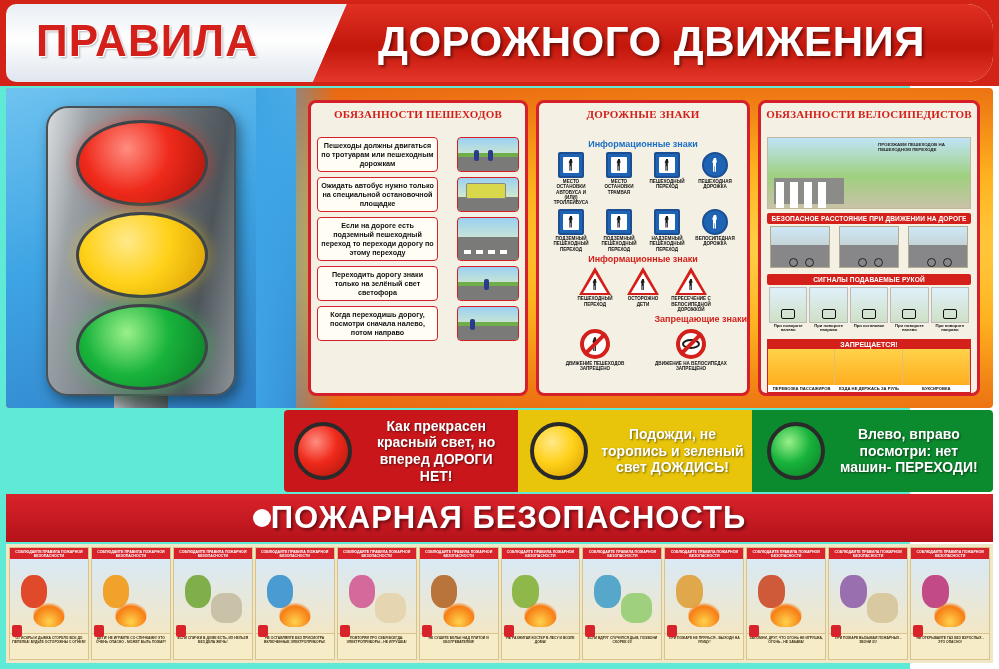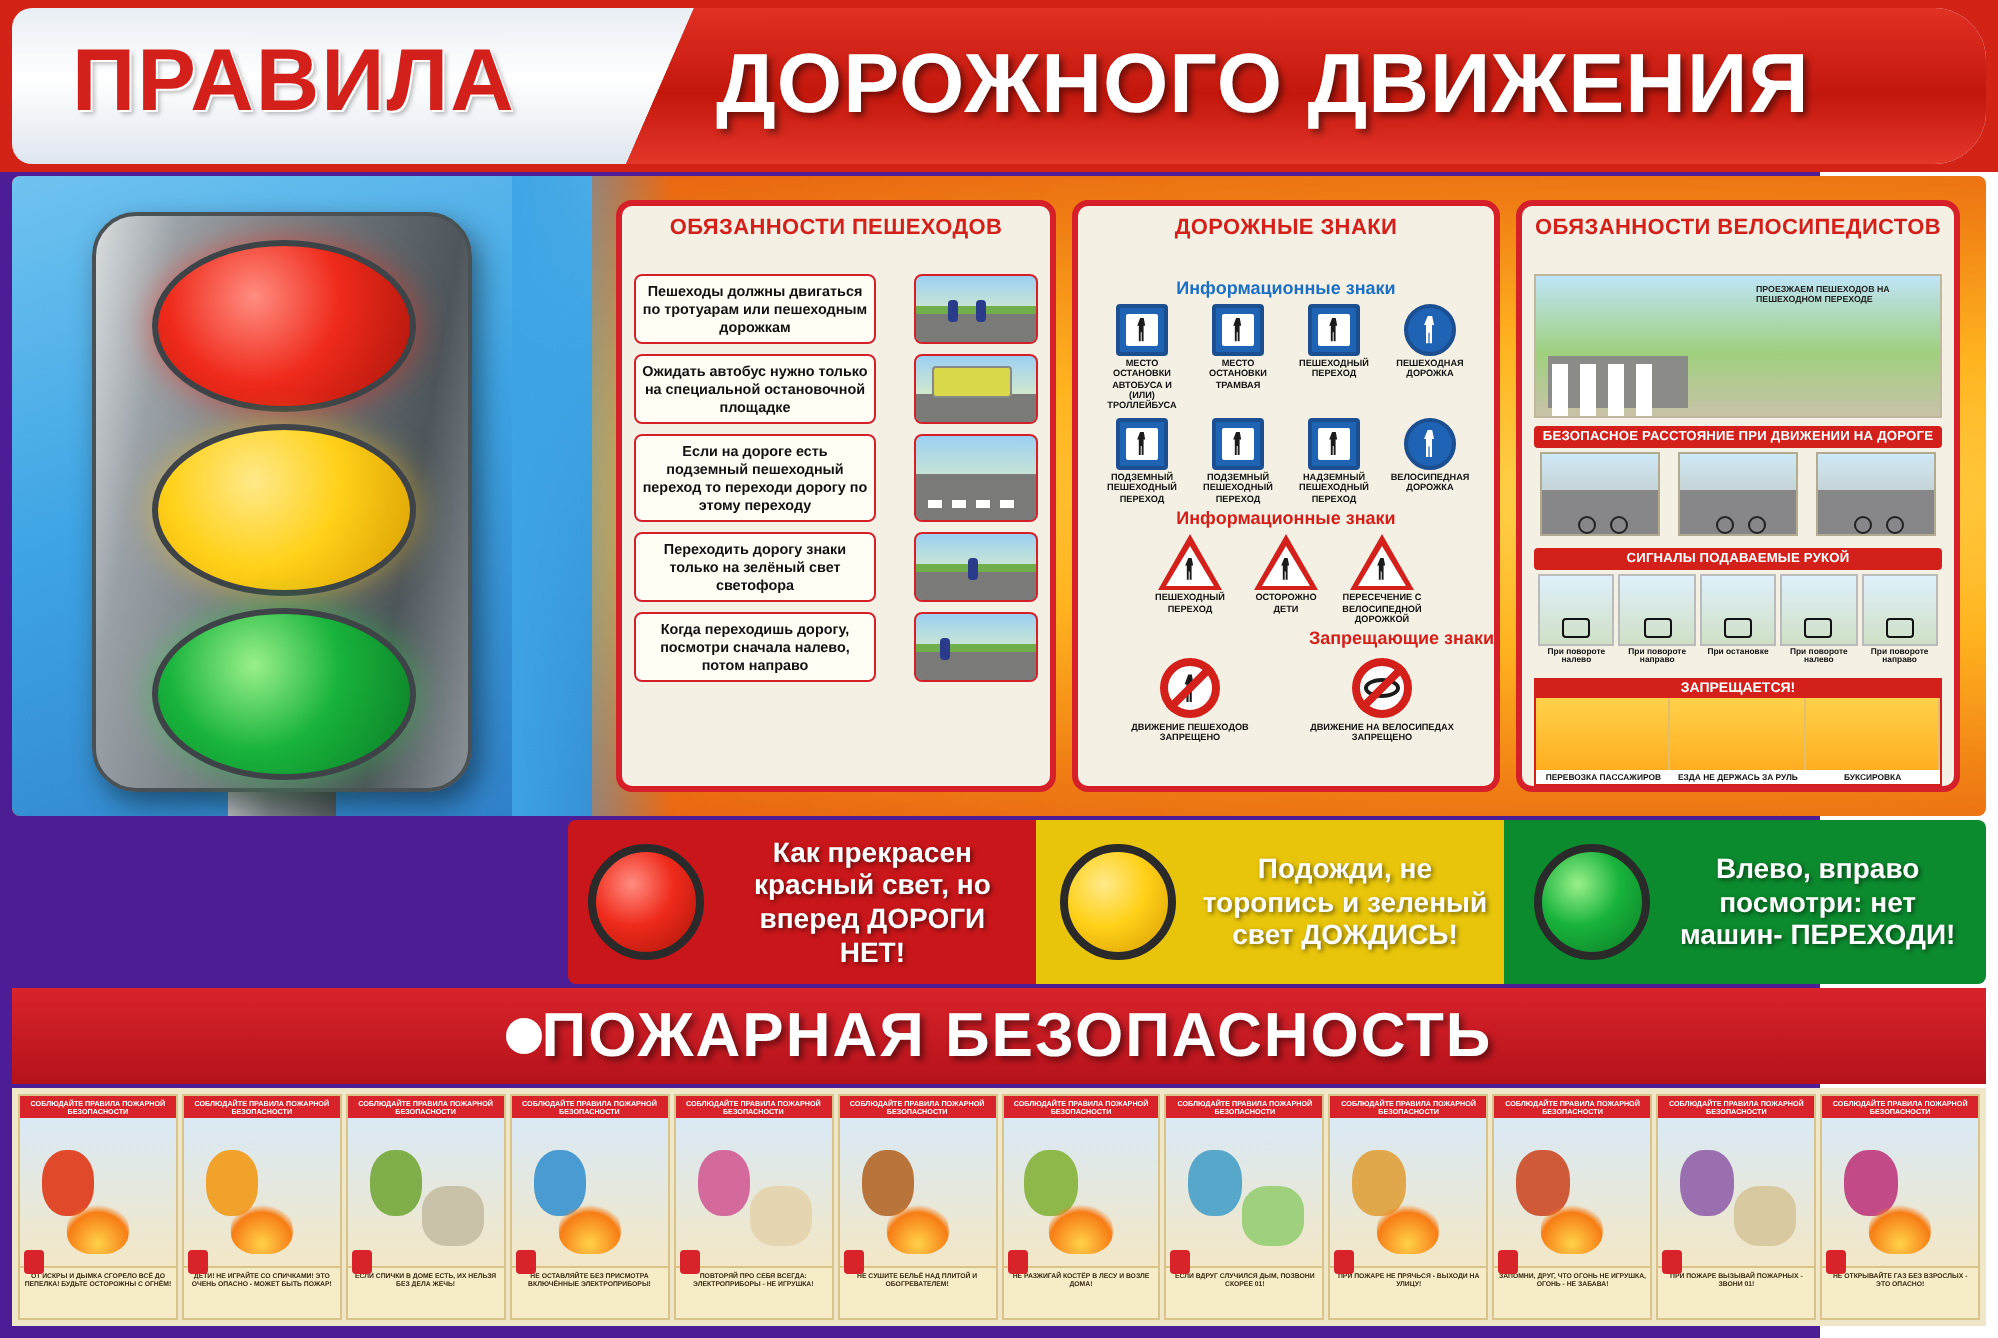--- a/index.html
+++ b/index.html
@@ -5,21 +5,21 @@
   * { box-sizing: border-box; margin: 0; padding: 0; }
   html, body { width: 999px; height: 669px; overflow: hidden; }
   body {
     font-family: "Liberation Sans", sans-serif;
     background: #ffffff;
   }
   #poster {
     position: relative;
     width: 910px;
     height: 669px;
-    background: #4c1d95;
+    background: #5eead4;
   }
 
   
   .header {
     position: absolute;
     left: 0; top: 0;
     width: 999px; height: 86px;
     background: #d32216;
     border-radius: 0 0 0 0;
   }
@@ -52,21 +52,21 @@
     left: 30px; top: 12px;
     font-size: 44px;
     font-weight: bold;
     letter-spacing: 1px;
     color: #d4201b;
     text-shadow: 1px 1px 0 #ffffff, 2px 2px 2px rgba(0,0,0,.25);
     font-family: "Liberation Sans", sans-serif;
   }
   .hdr-title-right {
     position: absolute;
-    left: 352px; top: 14px;
+    left: 372px; top: 14px;
     font-size: 42px;
     font-weight: bold;
     letter-spacing: 0.5px;
     color: #ffffff;
     text-shadow: 2px 2px 3px rgba(0,0,0,.45);
     white-space: nowrap;
   }
 
   
   .body-area {
@@ -140,20 +140,21 @@
     overflow: hidden;
   }
   .panel-title {
     text-align: center;
     color: #d4201b;
     font-weight: bold;
     font-size: 11px;
     letter-spacing: .2px;
     padding: 5px 4px 16px;
     line-height: 1.15;
+    font-family: Liberation Serif, serif;
   }
 
   
   #panel-pedestrians { left: 302px; top: 12px; width: 220px; height: 296px; }
   .ped-row {
     display: flex;
     align-items: stretch;
     margin: 0 6px 5px 6px;
     gap: 19px;
   }

